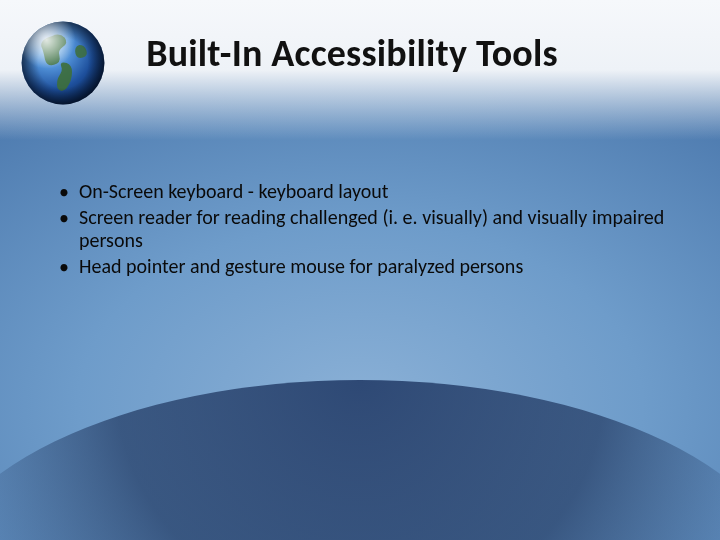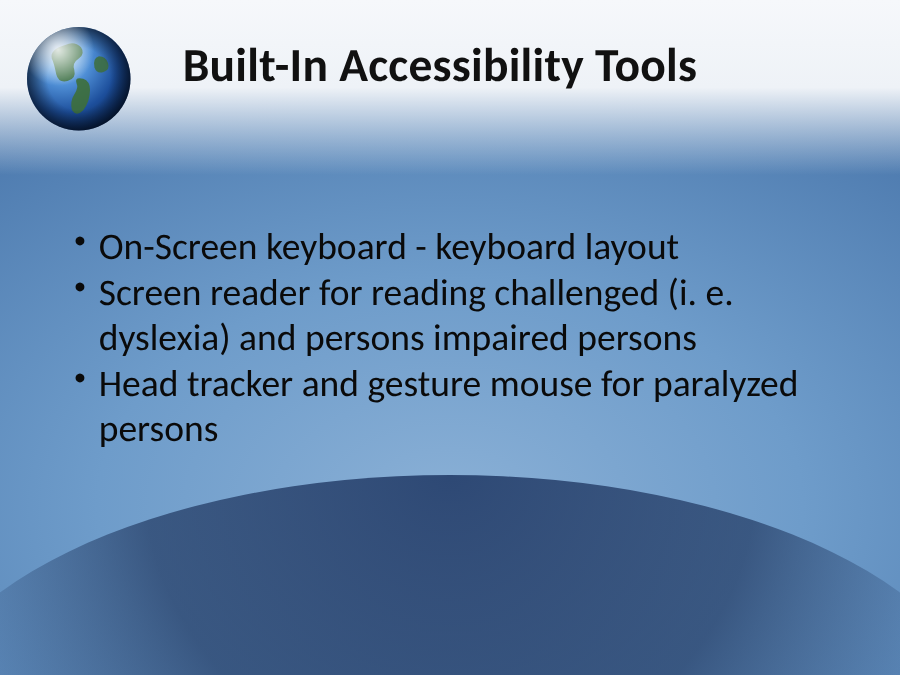--- a/index.html
+++ b/index.html
@@ -66,21 +66,21 @@
     z-index: 2;
     letter-spacing: 0.2px;
   }
   .body {
     position: absolute;
     top: 180px;
     left: 55px;
     right: 50px;
     z-index: 2;
     color: #0a0a0a;
-    font-size: 30px;
+    font-size: 20px;
     line-height: 1.18;
   }
   ul.bullets {
     list-style: none;
     margin: 0;
     padding: 0;
   }
   ul.bullets > li {
     position: relative;
     padding-left: 24px;
@@ -129,17 +129,17 @@
       <circle cx="50" cy="50" r="46" fill="url(#shadow)"></circle>
       <circle cx="50" cy="50" r="46" fill="url(#hl)"></circle>
     </svg>
   </div>
 
   <div class="title">Built-In Accessibility Tools</div>
 
   <div class="body">
     <ul class="bullets">
       <li>On-Screen keyboard - keyboard layout</li>
-      <li>Screen reader for reading challenged (i. e. dyslexia) and persons impaired persons</li>
-      <li>Head tracker and gesture mouse for paralyzed persons</li>
+      <li>Screen reader for reading challenged (i. e. visually) and visually impaired persons</li>
+      <li>Head pointer and gesture mouse for paralyzed persons</li>
     </ul>
   </div>
 </div>
 
 </body></html>

